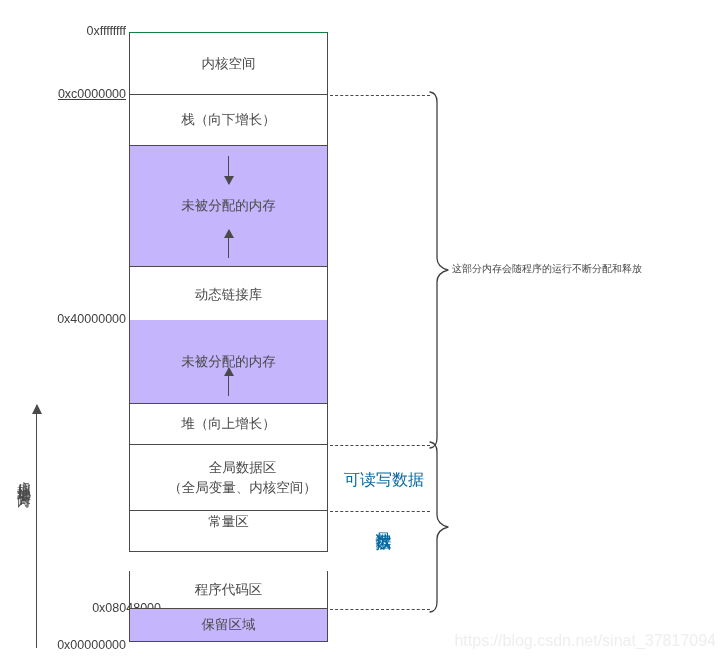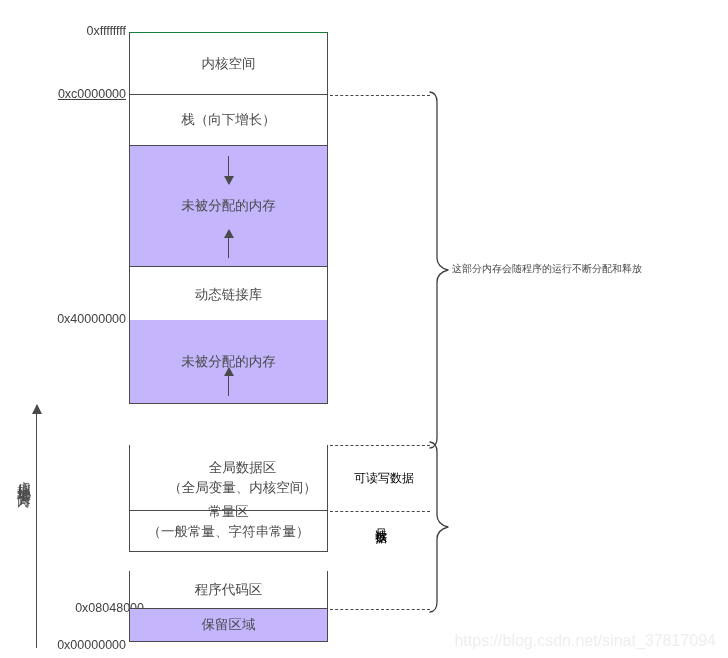--- a/index.html
+++ b/index.html
@@ -73,22 +73,22 @@
   .brace-label {
     position: absolute;
     font-size: 10px;
     color: #4a4a4a;
     white-space: nowrap;
   }
 
   
   .side-note {
     position: absolute;
-    font-size: 12px;
-    color: #000000;
+    font-size: 16px;
+    color: #0369a1;
     text-align: center;
   }
   .side-note.vertical {
     writing-mode: vertical-rl;
     line-height: 1.28;
     letter-spacing: 1px;
   }
 
   
   #growth-axis-line {
@@ -131,21 +131,21 @@
 <body>
 
 <div id="canvas">
 
   <div id="growth-axis-line" style="top:405px; height:243px;"></div>
   <div id="growth-axis-text" style="left:15px; top:470px;">虚拟地址增长方向</div>
 
   <div class="addr-label" style="right:602px; top:24px;padding-left:40px;">0xffffffff</div>
   <div class="addr-label" style="right:602px; top:87px;text-decoration:underline;">0xc0000000</div>
   <div class="addr-label" style="right:602px; top:312px;">0x40000000</div>
-  <div class="addr-label" style="right:584px; top:601px;">0x08048000</div>
+  <div class="addr-label" style="right:567px; top:601px;">0x08048000</div>
   <div class="addr-label" style="right:602px; top:638px;">0x00000000</div>
 
   <div class="mem-block top-edge" style="top:32px; height:63px;">
     <span class="mem-line">内核空间</span>
   </div>
 
   <div class="mem-block" style="top:95px; height:51px;">
     <span class="mem-line">栈（向下增长）</span>
   </div>
 
@@ -157,29 +157,31 @@
 
   <div class="mem-block" style="top:267px; height:57px;">
     <span class="mem-line">动态链接库</span>
   </div>
 
   <div class="mem-block shaded" style="top:320px; height:84px;">
     <span class="mem-line">未被分配的内存</span>
   </div>
   <div class="varrow up" style="top:368px; height:28px;"></div>
 
+  <div class="mem-block" style="top:404px; height:41px;">
+    <span class="mem-line">堆（向上增长）</span>
+  </div>
 
   <div class="mem-block" style="top:445px; height:66px;padding-left:28px;">
     <span class="mem-line">全局数据区</span>
     <span class="mem-line">（全局变量、内核空间）</span>
   </div>
 
   <div class="mem-block" style="top:492px; height:60px;">
     <span class="mem-line">常量区</span>
-    <span class="mem-line">（一般常量、字符串常量）</span>
   </div>
 
   <div class="mem-block" style="top:571px; height:38px;">
     <span class="mem-line">程序代码区</span>
   </div>
 
   <div class="mem-block shaded" style="top:609px; height:33px;">
     <span class="mem-line">保留区域</span>
   </div>
 

